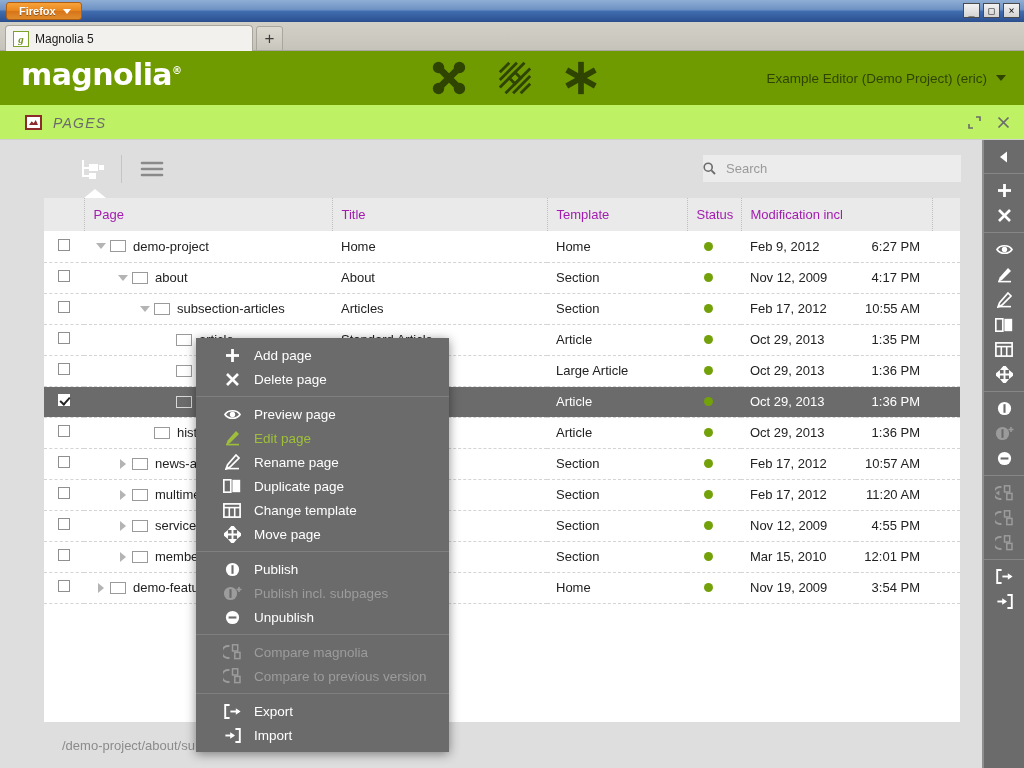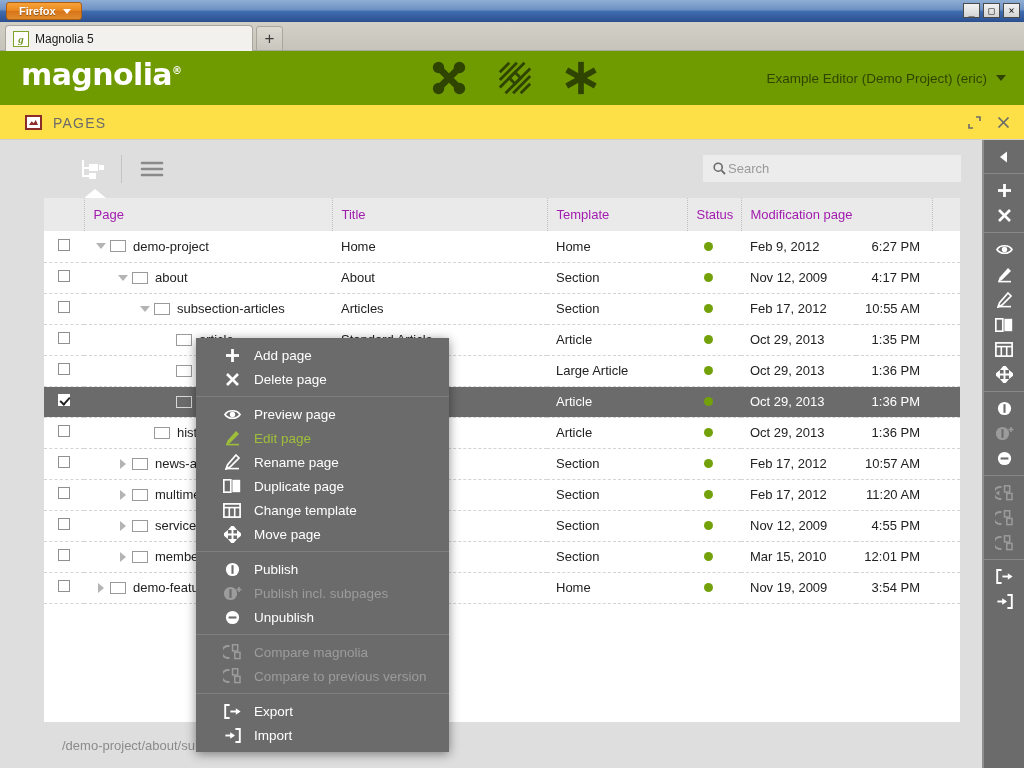--- a/index.html
+++ b/index.html
@@ -121,23 +121,24 @@
   .mg-user-caret {
     width: 0; height: 0;
     border-left: 5px solid transparent;
     border-right: 5px solid transparent;
     border-top: 6px solid #2f4400;
   }
 
   
   .app-bar {
     position: absolute; left: 0; top: 105px; width: 1024px; height: 35px;
-    background: #fde047;
+    background: #bef264;
     border-bottom: 1px solid #d0d0d0;
     box-sizing: border-box;
+    font-style: italic;
   }
   .app-bar-left {
     position: absolute; left: 25px; top: 0; height: 35px;
     display: flex; align-items: center; gap: 11px;
   }
   .pages-icon {
     width: 17px; height: 15px;
     border: 2px solid #8d2b2b;
     background: #ffffff;
     display: flex; align-items: center; justify-content: center;
@@ -175,22 +176,21 @@
   }
   .tb-sep {
     width: 1px; height: 28px; background: #c4c4c4; margin: 0 7px;
   }
   .tb-btn.dark { color: #757575; }
 
   .searchbox {
     position: absolute; right: 21px; top: 15px;
     width: 258px; height: 27px;
     background: #ececec;
-    display: flex; align-items: center; gap: 0;
-    padding-left: 10px;
+    display: flex; align-items: center; gap: 8px;
     box-sizing: border-box;
   }
   .searchbox input {
     border: none; outline: none; background: transparent;
     font-family: "Liberation Sans", sans-serif;
     font-size: 13px; color: #8a8a8a; width: 210px;
   }
   .searchbox input::placeholder { color: #9a9a9a; }
 
   
@@ -517,21 +517,21 @@
             <th>
                 <div class="hcell">Title</div>
               </th>
             <th>
                 <div class="hcell">Template</div>
               </th>
             <th>
                 <div class="hcell">Status</div>
               </th>
             <th colspan="2">
-                <div class="hcell">Modification page</div>
+                <div class="hcell">Modification incl</div>
               </th>
             <th></th>
           </tr>
         </thead>
         <tbody id="grid-body">
             <tr>
               <td><span class="chk"></span></td>
               <td>
                 <div class="pagecell" style="padding-left:8px">
                   <span class="tw">

